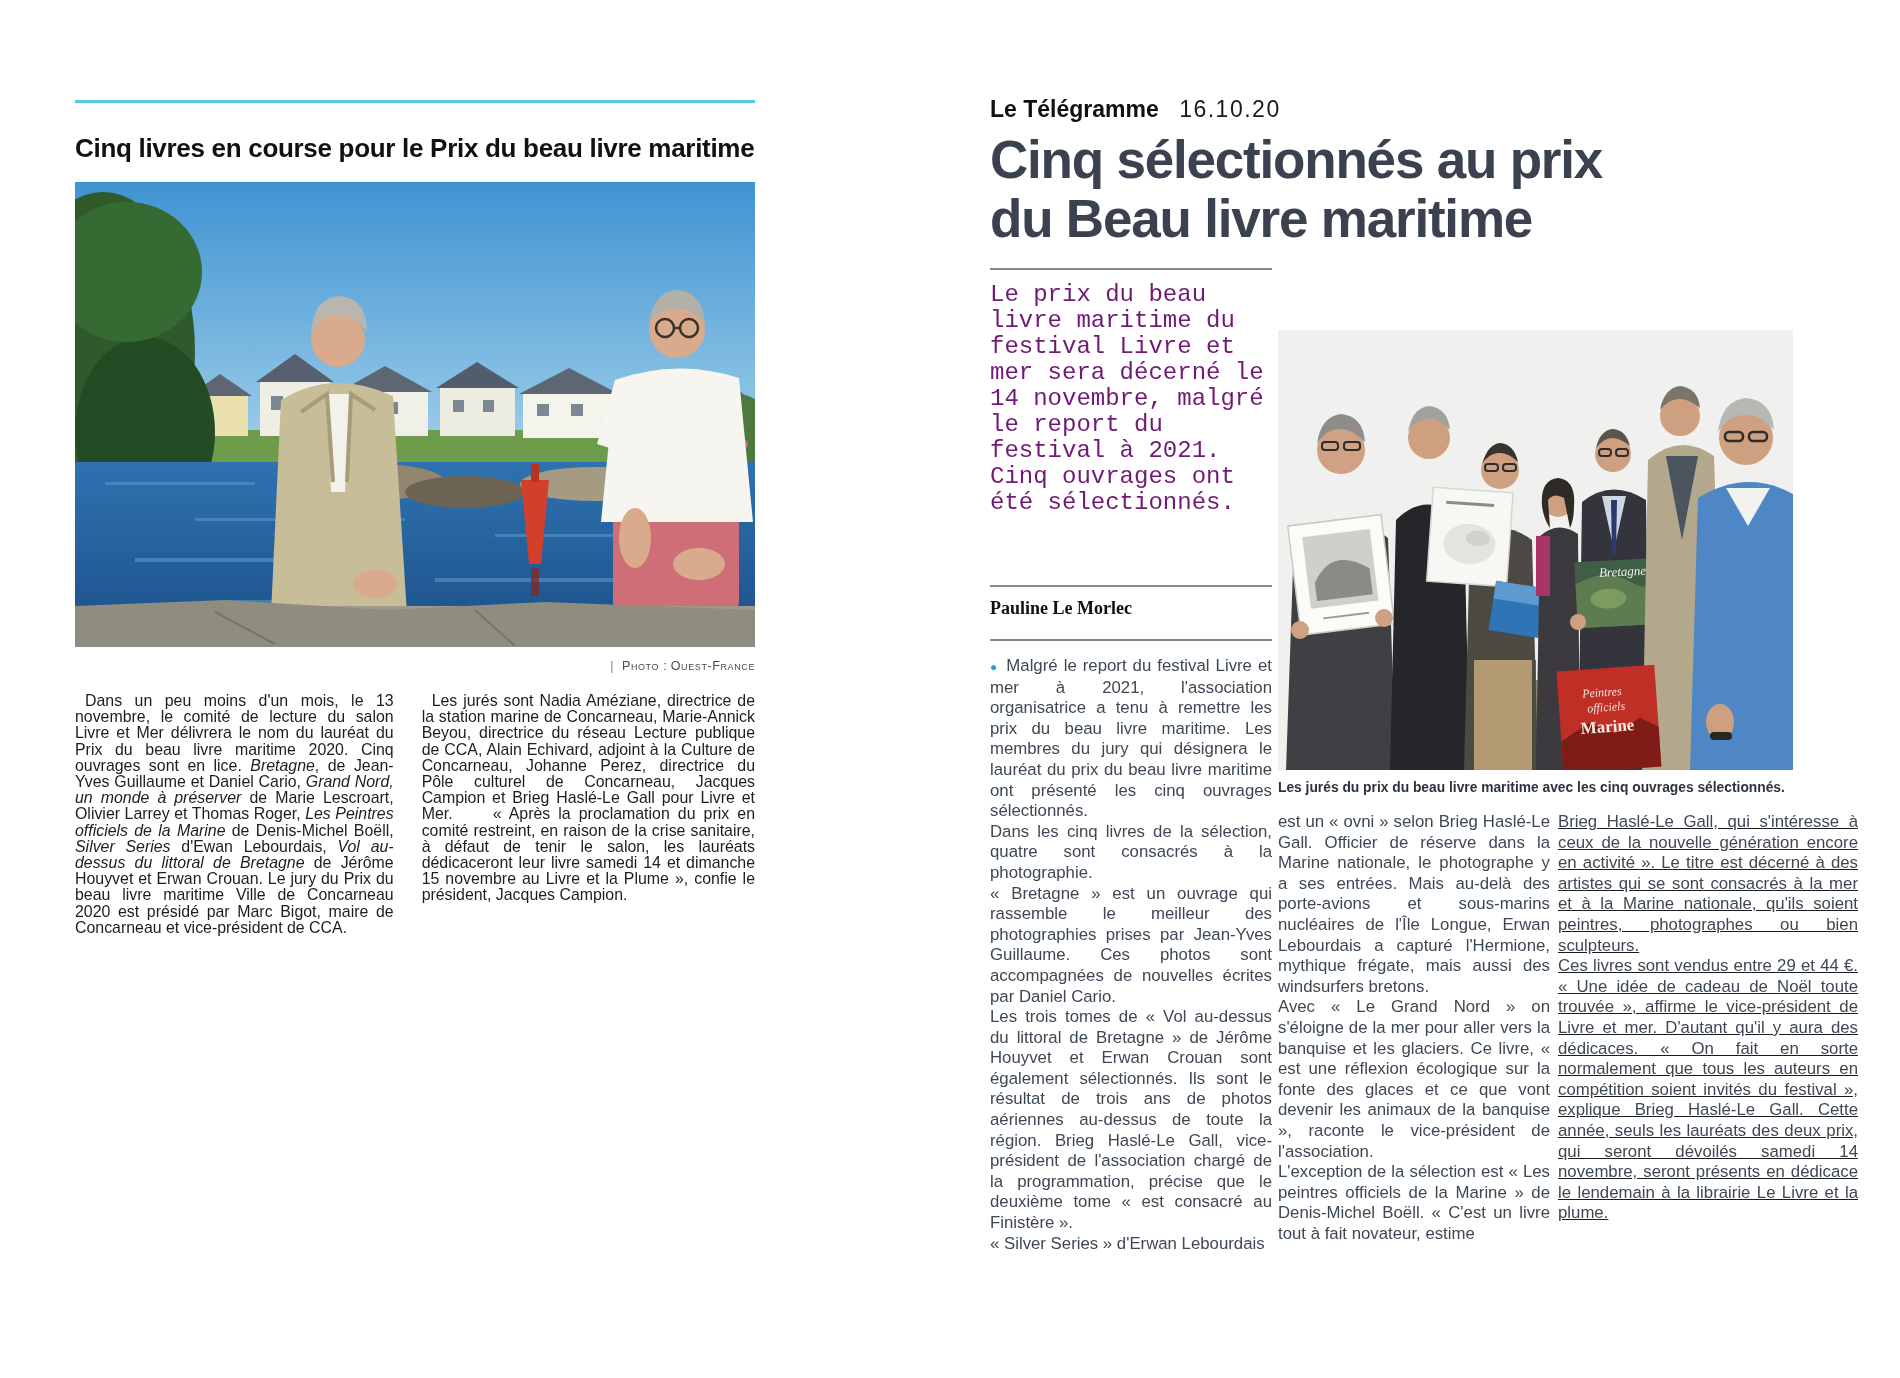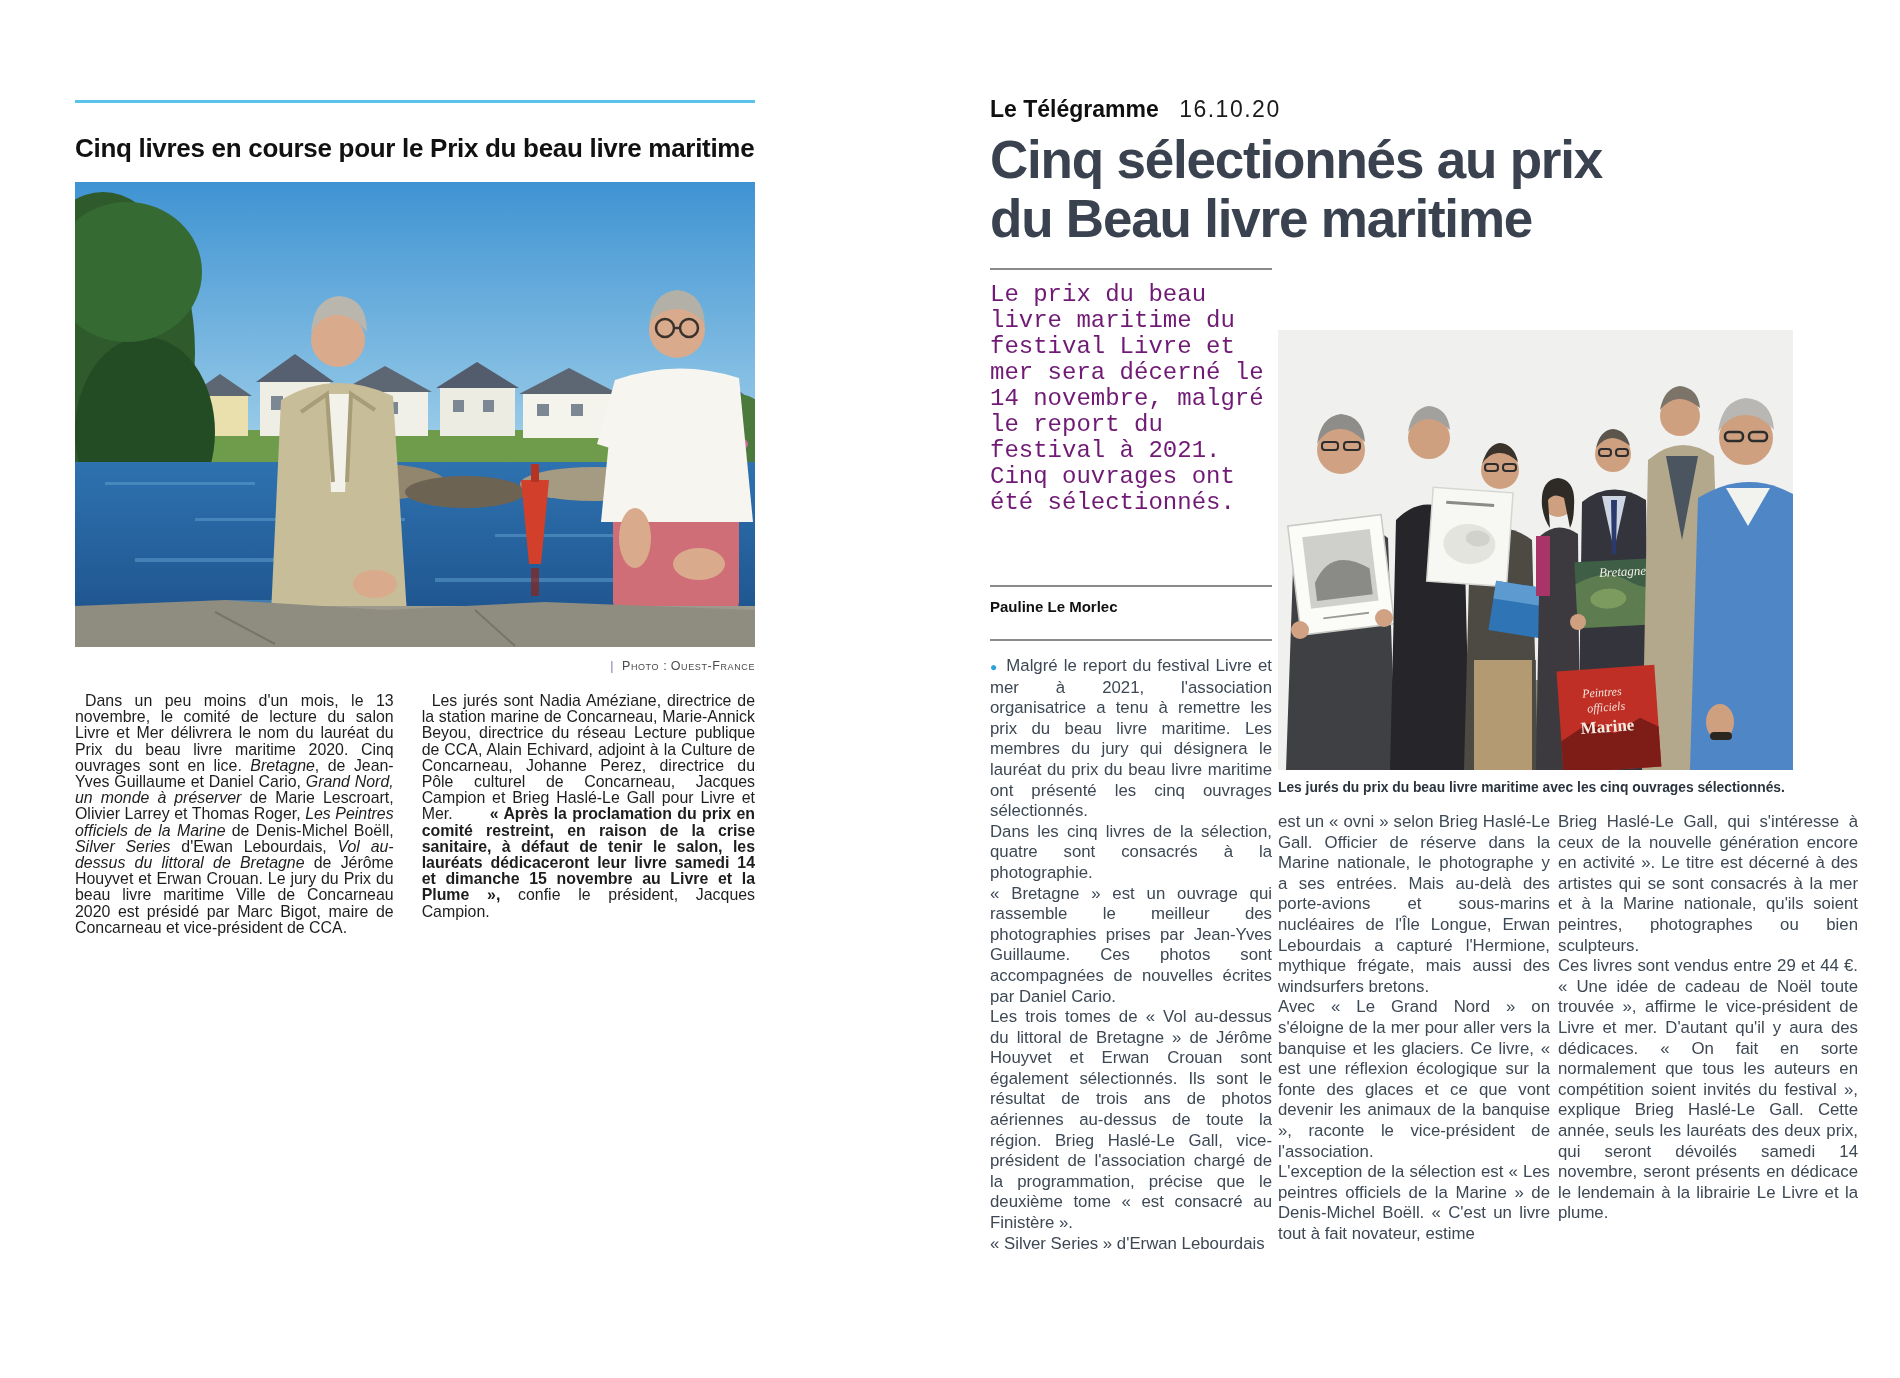--- a/index.html
+++ b/index.html
@@ -19,39 +19,39 @@
   .of-caption{margin-top:11px;font-size:18px;font-style:italic;color:#1b1b1b;}
   .of-credit{margin-top:12px;text-align:right;font-size:12.5px;color:#4a4a4a;}
   .of-credit .bar{color:var(--credit_bar);margin-right:5px;}
   .of-credit .sc{font-variant:small-caps;letter-spacing:.6px;}
   .of-cols{display:flex;gap:28px;margin-top:20px;}
   .of-col1{width:325px;}
   .of-col2{width:340px;}
   .of-body .para{margin:0;font-size:15.9px;line-height:16.2px;text-align:justify;
                  hyphens:auto;-webkit-hyphens:auto;color:#1d1d1d;text-indent:10px;}
   .it{font-style:italic;}
-  .bo{font-weight:bold;margin-left:32px;}
+  .bo{font-weight:normal;margin-left:32px;}
 
   
   .tg{position:absolute;left:990px;top:96px;width:868px;height:1260px;}
   .tg-head{font-size:23px;color:#101010;}
   .tg-head .src-name{font-weight:bold;}
   .tg-head .src-date{margin-left:14px;letter-spacing:1.5px;color:#1a1a1a;}
   .tg-headline{position:absolute;top:34px;left:0;width:868px;
                font-size:53px;line-height:59px;font-weight:800;letter-spacing:-1.2px;
                color:var(--tg_headline);}
   .tg-rule{position:absolute;left:0;width:282px;height:2px;background:var(--rule_gray);}
   .r1{top:172px;} .r2{top:489px;} .r3{top:543px;}
   .tg-lede{position:absolute;top:186px;left:0;width:282px;
            font-family:Liberation Mono, monospace;font-size:24px;line-height:26px;color:#701a75;}
   .tg-byline{position:absolute;top:502px;left:0;width:282px;
-             font-family:Liberation Sans, sans-serif;font-size:15px;font-weight:bold;color:#101010;}
+             font-family:Liberation Serif, serif;font-size:18px;font-weight:bold;color:#101010;}
   .tg-colA{position:absolute;top:560px;left:0;width:282px;}
   .tg-colB{position:absolute;top:716px;left:288px;width:272px;}
-  .tg-colC{position:absolute;top:716px;left:568px;width:300px;}
+  .tg-colC{position:absolute;top:716px;left:568px;width:300px;text-decoration:underline;}
   .tg-body .para{margin:0;font-size:16.8px;line-height:20.6px;text-align:justify;
                  hyphens:auto;-webkit-hyphens:auto;color:var(--tg_ink);}
   .bullet{color:var(--bullet_blue);font-size:12px;margin-right:3px;}
   .tg-photo{position:absolute;left:288px;top:234px;width:515px;height:440px;display:block;}
   .tg-caption{position:absolute;left:288px;top:684px;width:545px;
               font-size:13.8px;font-weight:bold;color:var(--caption_ink);}
 </style>
 </head>
 <body>
 

